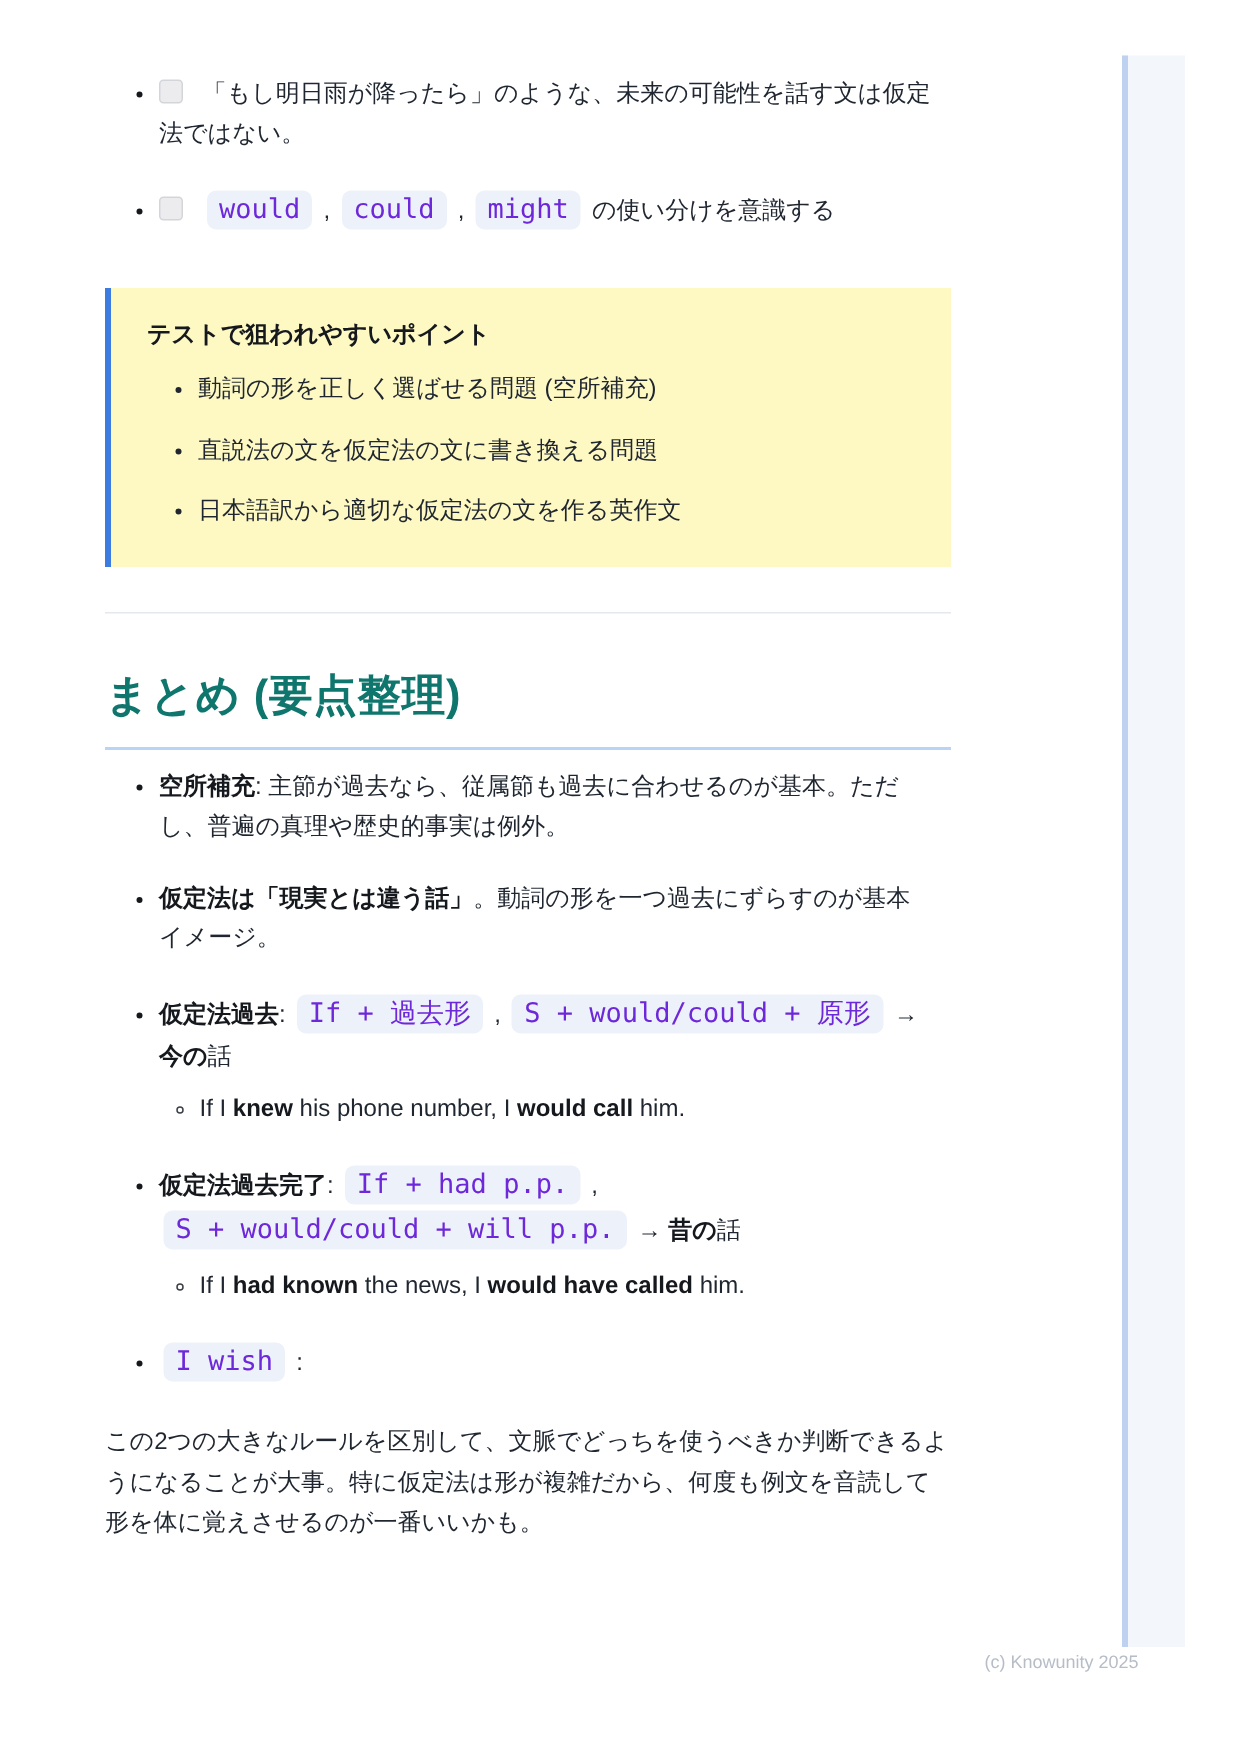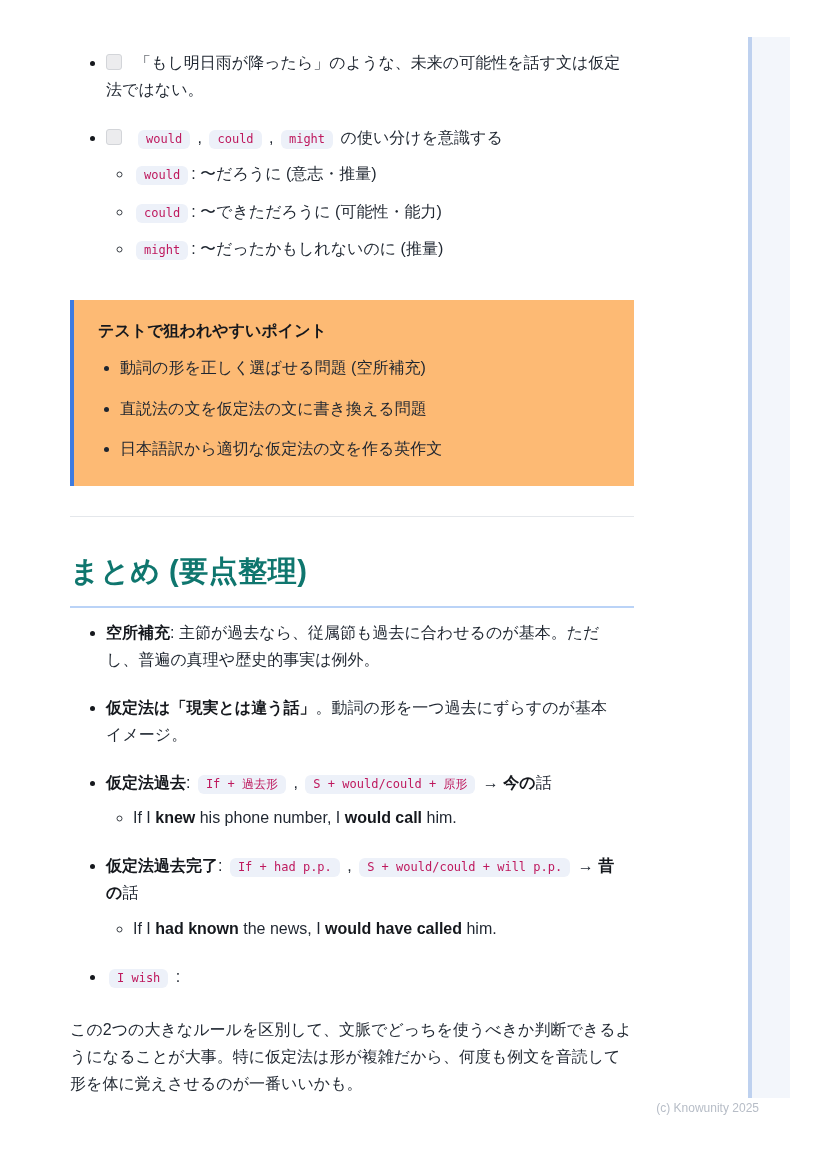--- a/index.html
+++ b/index.html
@@ -17,32 +17,32 @@
   ul.sub-list > li { margin-bottom:11px; }
   ul.sub-list > li::marker { color:#3a3f46; }
 
   .checkbox {
     display:inline-block; width:14px; height:14px;
     background:#ececee; border:1px solid #d3d5d9; border-radius:3px;
     margin-right:13px; vertical-align:-2px; cursor:pointer;
   }
   .chip {
     font-family:"DejaVu Sans Mono","Liberation Mono",monospace;
-    font-size:12px; color:#be185d; background:#edf1f9;
+    font-size:18px; color:#6d28d9; background:#edf1f9;
     padding:2px 8px 3px; border-radius:6px; margin:0 3px; white-space:nowrap;
   }
   strong { font-weight:bold; color:#15181d; }
 
   .callout {
-    margin-top:37px; background:#fdba74;
+    margin-top:37px; background:#fef9c3;
     border-left:4px solid #3e7be0; padding:21px 24px 24px;
   }
   .callout-title { font-weight:bold; font-size:16px; margin:0 0 13px 0; color:#15181d; }
   .callout ul { list-style:disc; padding-left:22px; margin:0; font-size:16px; line-height:1.6; }
-  .callout li { margin-bottom:15px; }
+  .callout li { margin-bottom:15px;margin-left:12px; }
   .callout li:last-child { margin-bottom:0; }
 
   hr.divider { border:none; border-top:1px solid #e4e7eb; margin:30px 0 0 0; }
 
   h2.summary-heading {
     color:#0f766e; font-size:29px; font-weight:bold;
     margin:35px 0 0 0; padding-bottom:14px; border-bottom:2px solid #bad3f7;
     letter-spacing:0.5px;
   }
   .summary-list { margin-top:24px; }
@@ -58,25 +58,21 @@
     font-size:12px; color:#b7bdc7;
   }
 </style>
 </head>
 <body>
 
 <div class="content">
 
   <ul class="top-list" id="checklist">
       <li><span><span class="checkbox"></span><span>「もし明日雨が降ったら」のような、未来の可能性を話す文は仮定法ではない。</span></span></li>
-      <li><span><span class="checkbox"></span><code class="chip">would</code><span> , </span><code class="chip">could</code><span> , </span><code class="chip">might</code><span> の使い分けを意識する</span></span><ul class="sub-list">
-          <li><span><code class="chip">would</code><span>: 〜だろうに (意志・推量)</span></span></li>
-          <li><span><code class="chip">could</code><span>: 〜できただろうに (可能性・能力)</span></span></li>
-          <li><span><code class="chip">might</code><span>: 〜だったかもしれないのに (推量)</span></span></li>
-        </ul></li>
+      <li><span><span class="checkbox"></span><code class="chip">would</code><span> , </span><code class="chip">could</code><span> , </span><code class="chip">might</code><span> の使い分けを意識する</span></span></li>
     </ul>
 
   <div class="callout">
     <p class="callout-title">テストで狙われやすいポイント</p>
     <ul id="callout-list">
         <li>動詞の形を正しく選ばせる問題 (空所補充)</li>
         <li>直説法の文を仮定法の文に書き換える問題</li>
         <li>日本語訳から適切な仮定法の文を作る英作文</li>
       </ul>
   </div>

